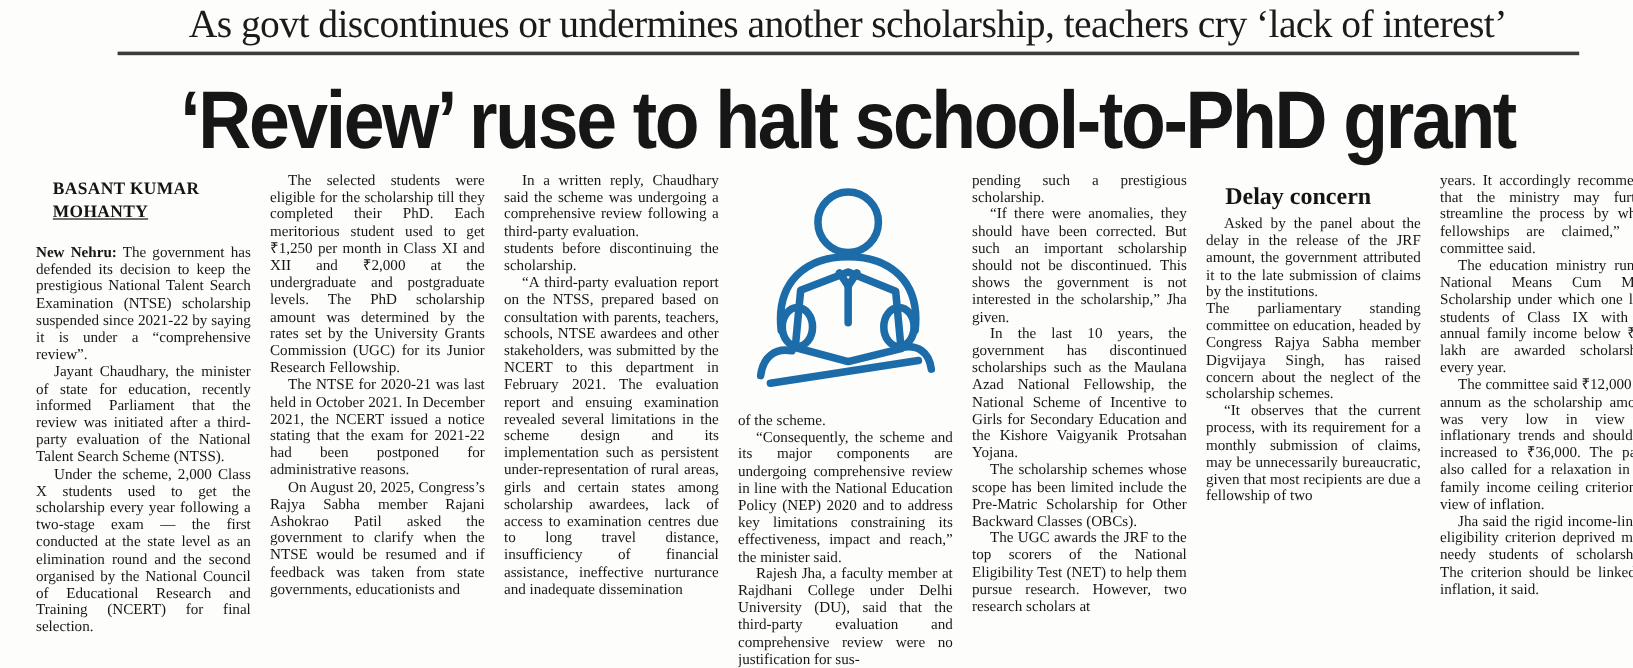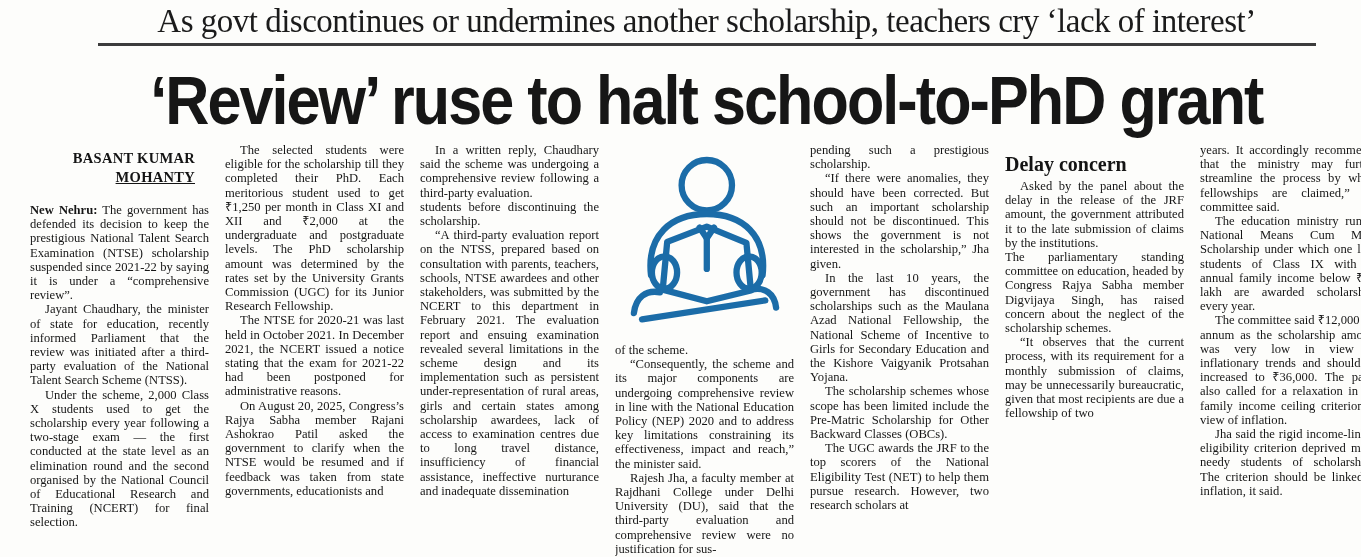--- a/index.html
+++ b/index.html
@@ -31,27 +31,27 @@
     padding:4px 8px 0 4px;height:436px;overflow:hidden;
   }
   .col{overflow:hidden;}
   .para{
     margin:0;font-size:12.6px;line-height:14.2px;text-align:justify;
     color:#161616;
   }
   .para.ind{text-indent:15px;}
   .dateline{font-weight:bold;}
   .byline{
-    font-weight:bold;text-align:right;font-size:14.5px;line-height:19px;
+    font-weight:bold;text-align:left;font-size:14.5px;line-height:19px;
     margin:6px 14px 16px;letter-spacing:0.3px;
   }
   .byline .u{text-decoration:underline;}
   .subhead{
     font-family:"Liberation Serif", serif;font-weight:bold;
-    font-size:20px;line-height:22px;margin:10px 0 4px;text-align:left;
+    font-size:20px;line-height:22px;margin:10px 16px 4px;text-align:left;
   }
   .illu{
     height:196px;display:flex;align-items:center;justify-content:center;
     margin-bottom:4px;
   }
 </style>
 </head>
 <body>
 
 <div class="page">

